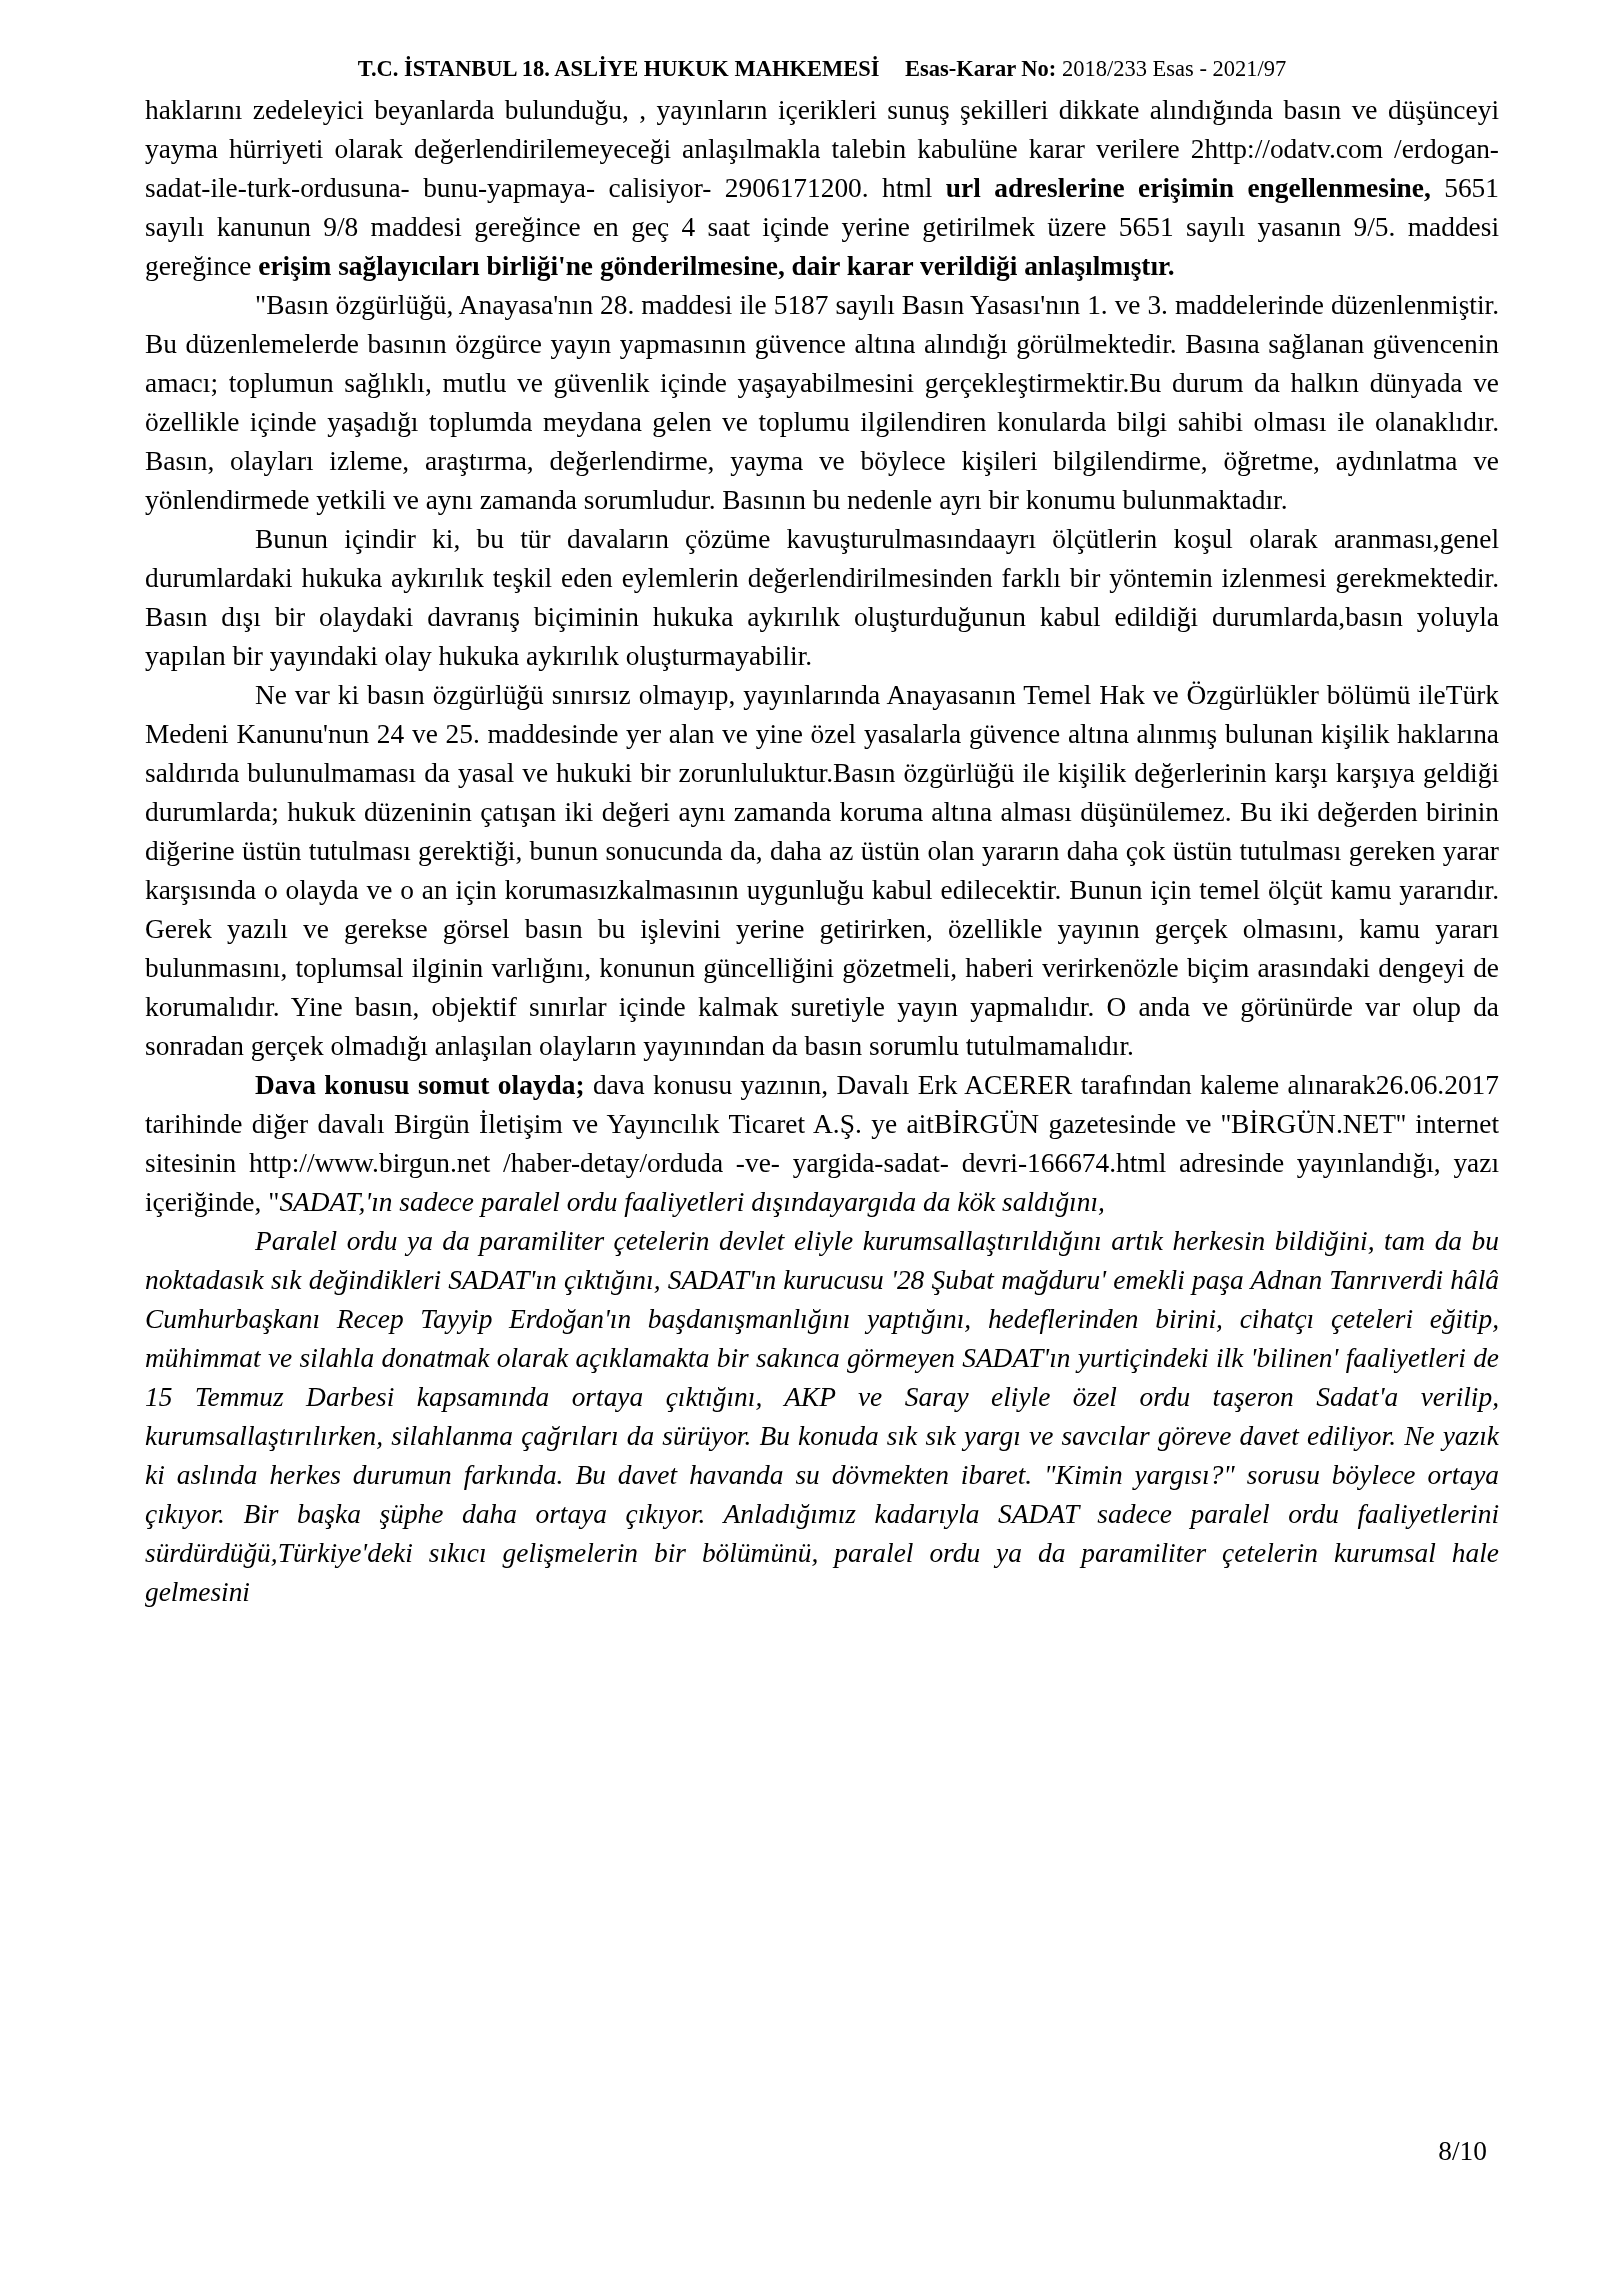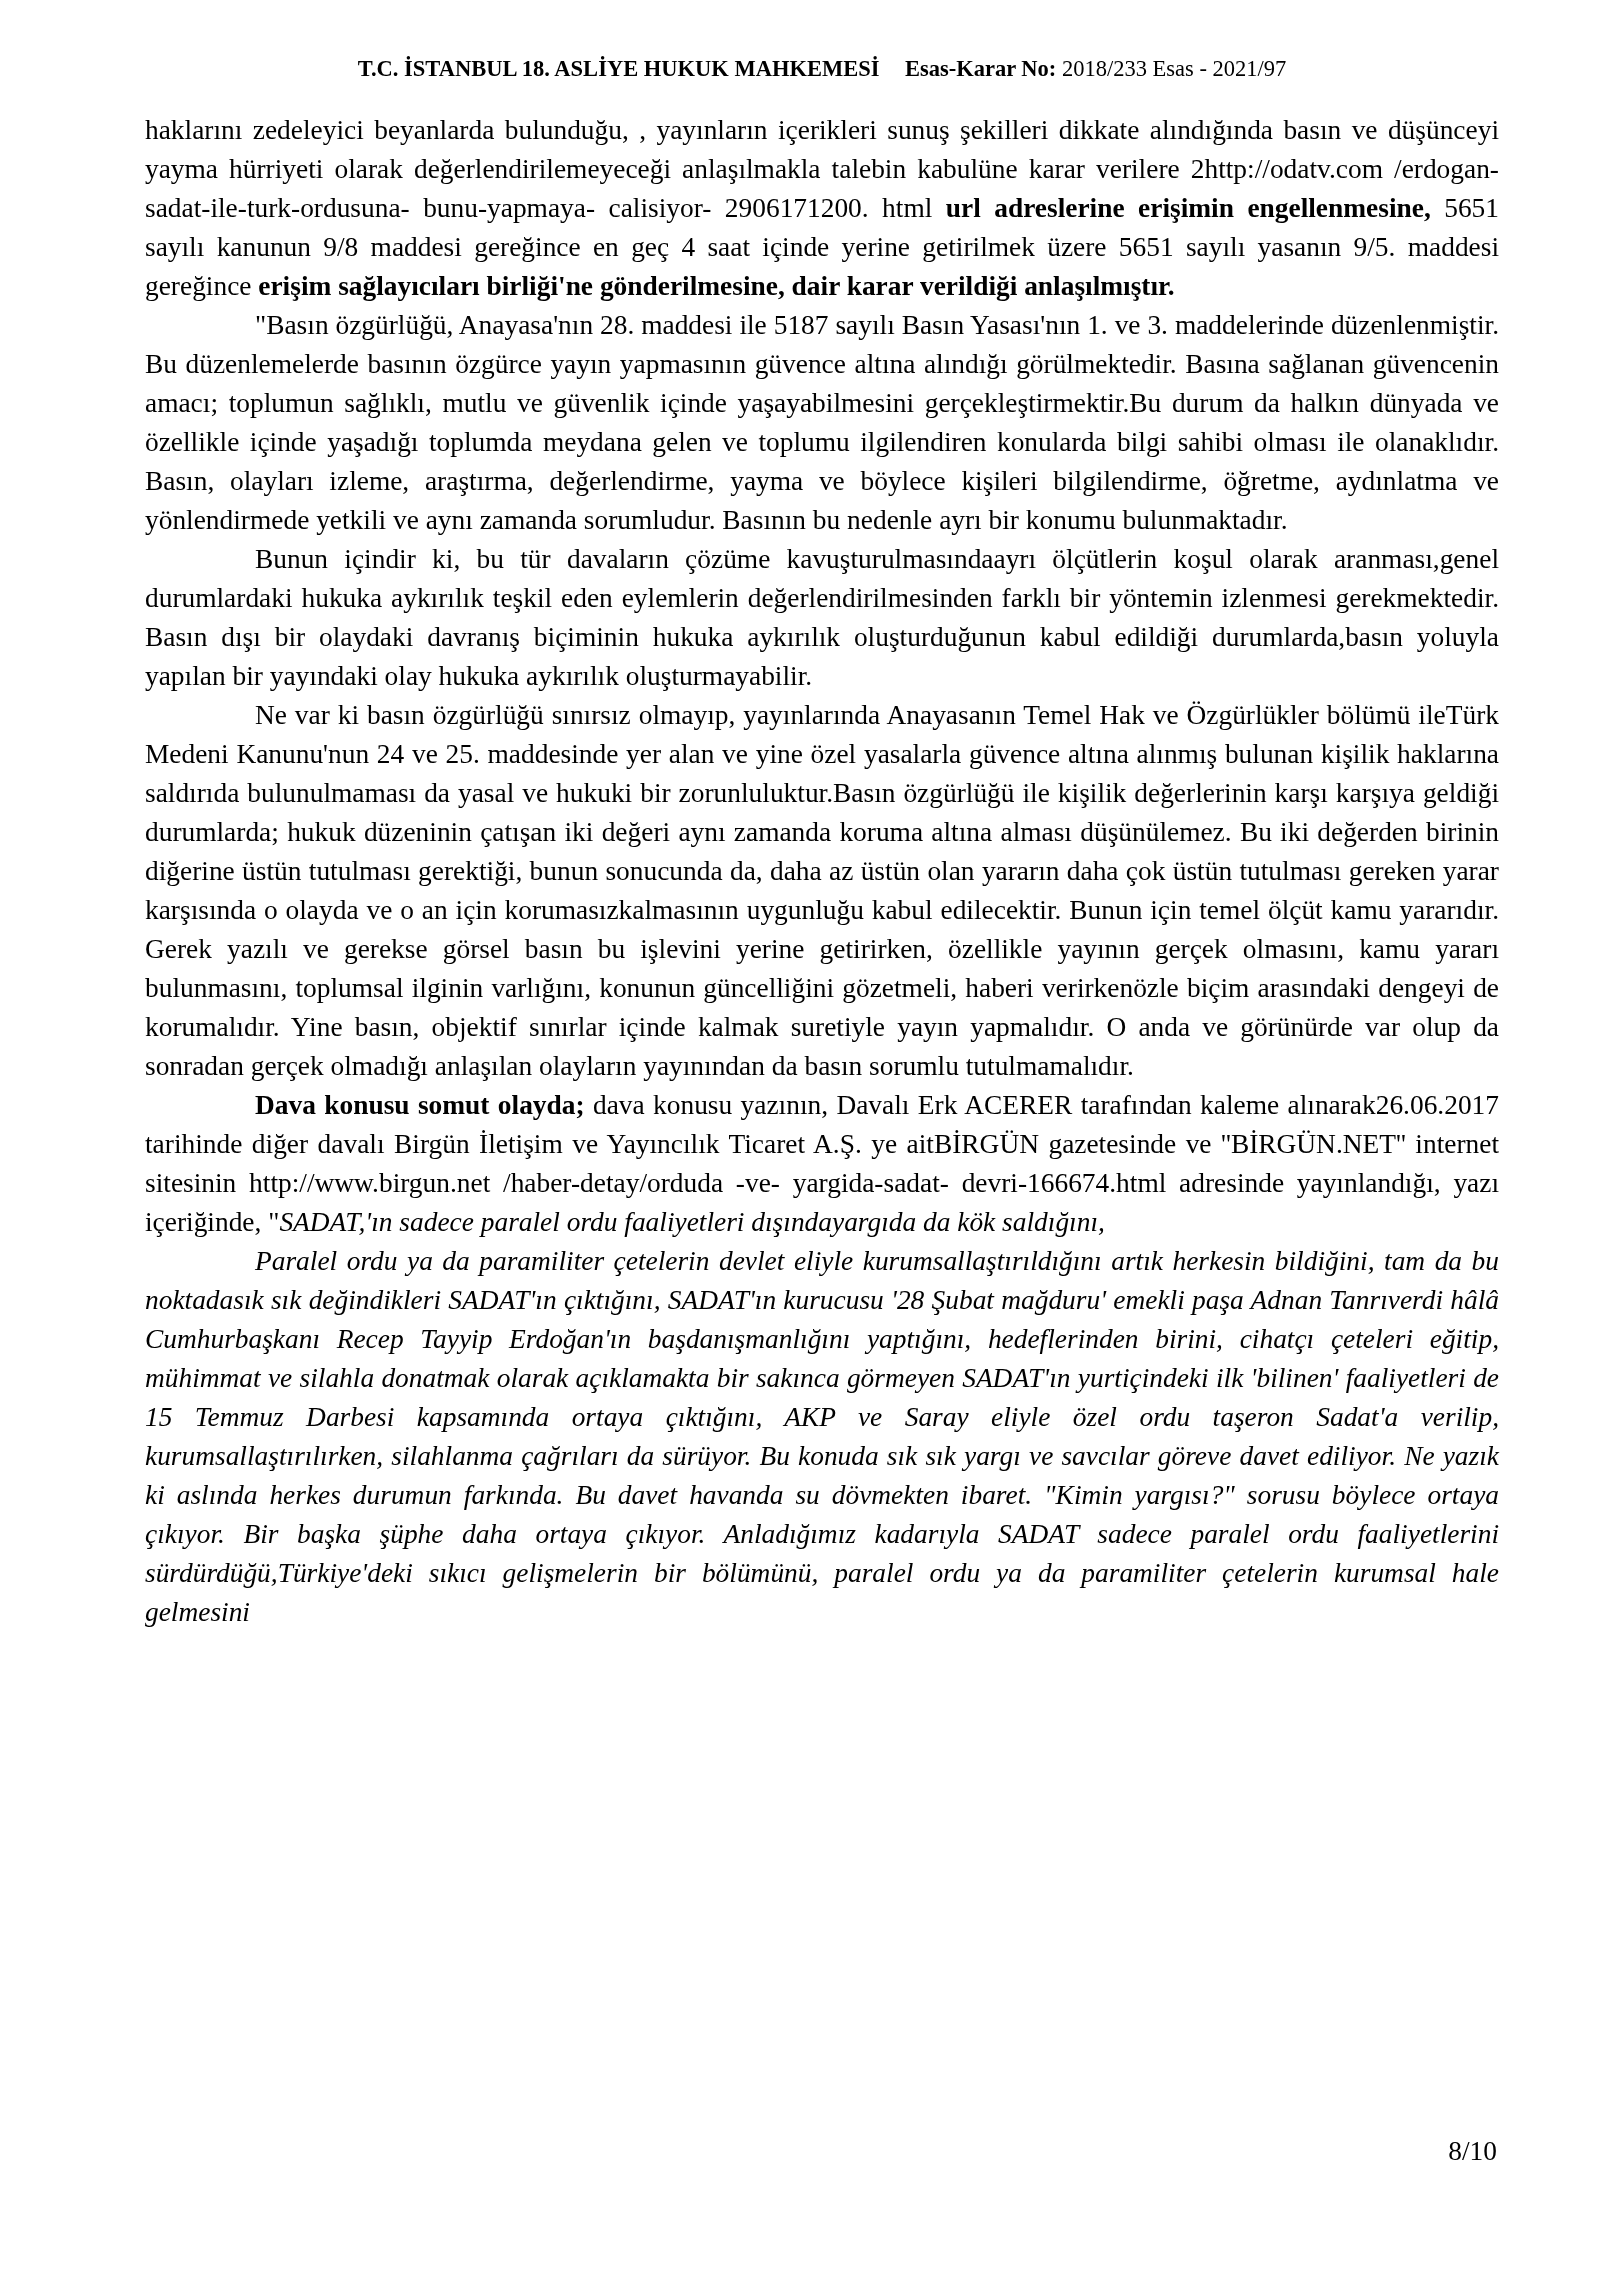--- a/index.html
+++ b/index.html
@@ -17,42 +17,42 @@
     font-family: "Liberation Serif", "DejaVu Serif", serif;
     box-sizing: border-box;
     padding: 55px 122px 0 145px;
     overflow: hidden;
   }
   .doc-header {
     text-align: center;
     white-space: nowrap;
     font-size: 22.5px;
     line-height: 27.4px;
-    margin: 0 0 29px 0;
+    margin: 0 0 9px 0;
   }
   .hdr-bold { font-weight: bold; }
   .hdr-gap { display: inline-block; width: 25.5px; }
   .hdr-normal { font-weight: normal; }
   .doc-body {
     font-size: 27.4px;
     line-height: 39px;
     text-align: justify;
   }
   .para {
     margin: 0;
     padding: 0;
     text-align: justify;
   }
   .para.indent { text-indent: 110px; }
   .seg-normal { font-weight: normal; font-style: normal; }
   .seg-bold   { font-weight: bold;   font-style: normal; font-family: Liberation Serif, serif; }
   .seg-italic { font-weight: normal; font-style: italic; }
   .page-number {
     position: absolute;
-    right: 124px;
+    right: 134px;
     top: 2132px;
     font-size: 27.4px;
     line-height: 39px;
   }
 </style>
 </head>
 <body>
 
 <div class="page">
 

